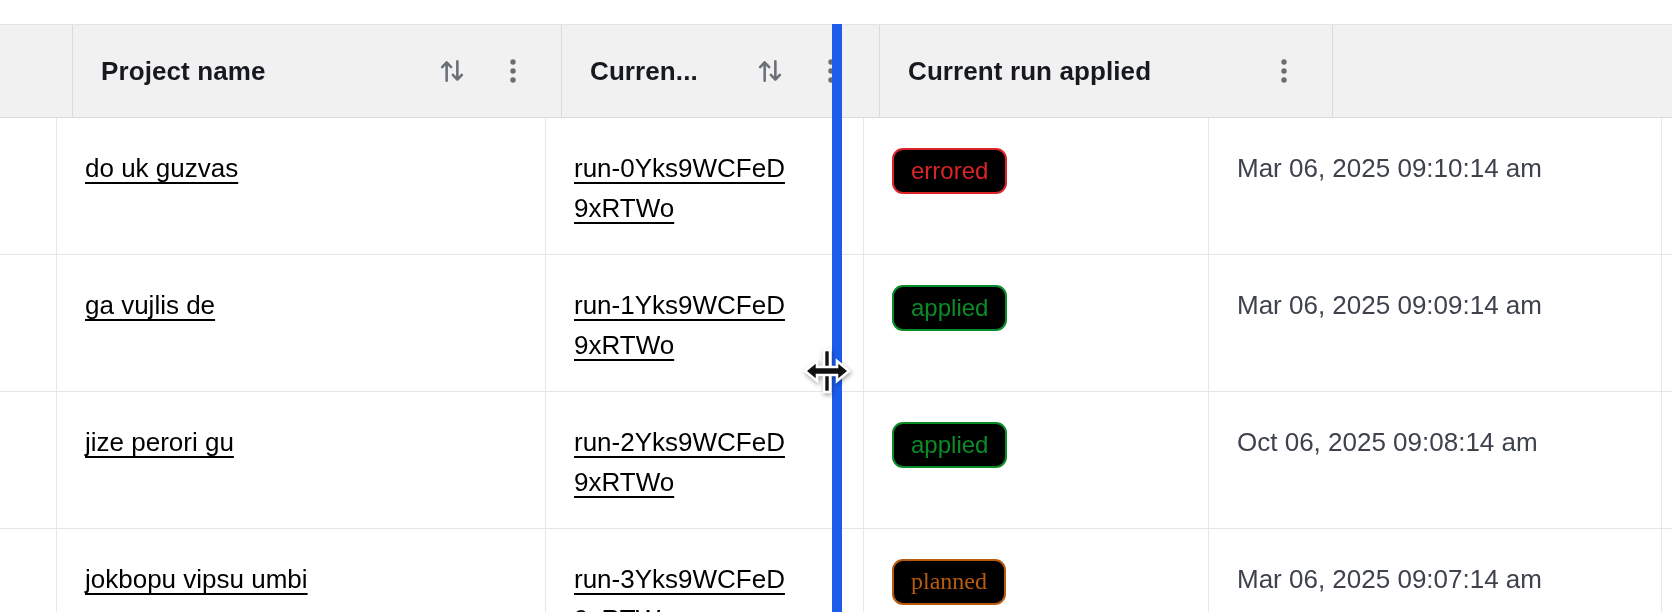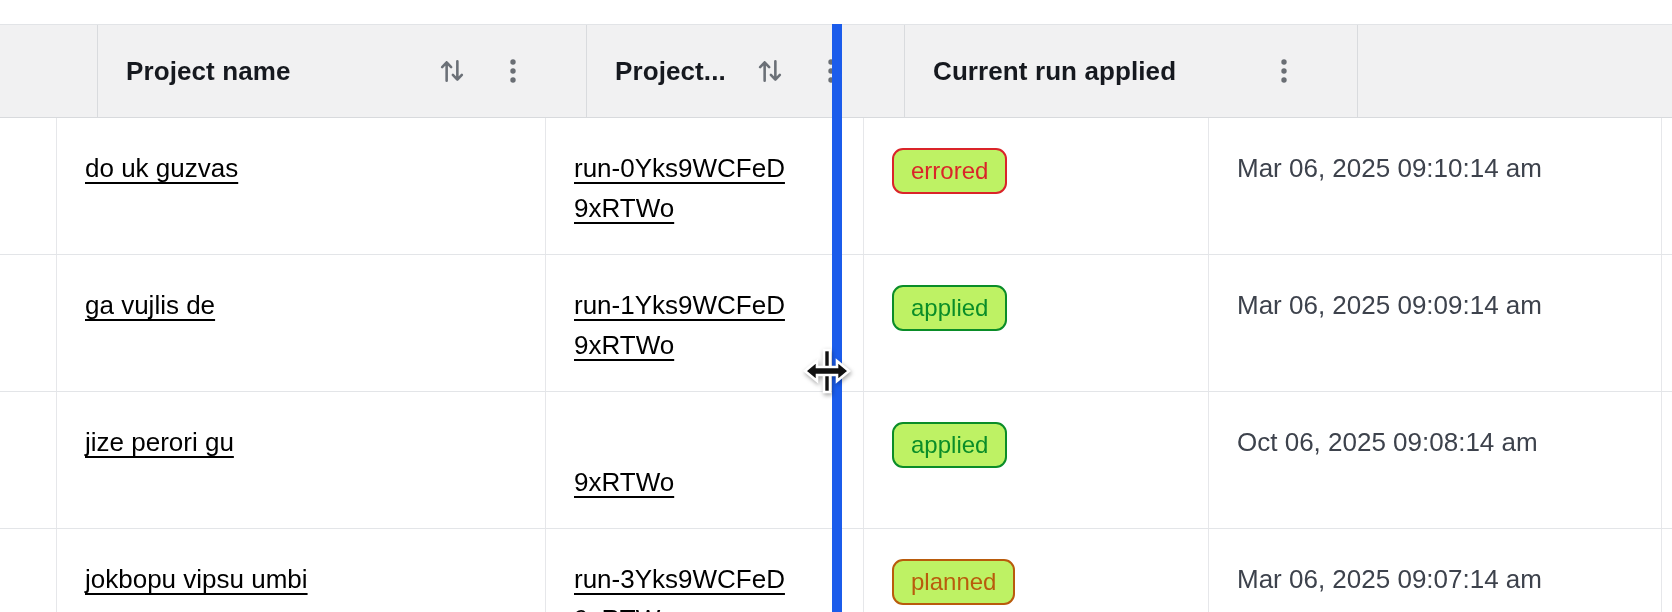--- a/index.html
+++ b/index.html
@@ -38,21 +38,21 @@
   
   .header-row {
     height: 94px;
     background: #f1f1f2;
     border-top: 1px solid #e2e4e7;
     border-bottom: 1px solid #d8dadd;
   }
   .header-cell {
     display: flex;
     align-items: center;
-    padding: 0 69px 0 28px;
+    padding: 0 44px 0 28px;
     border-right: 1px solid #d9dbde;
     background: #f1f1f2;
   }
   .h-label {
     font-size: 26px;
     font-weight: 600;
     color: #16191f;
     letter-spacing: 0.1px;
     white-space: nowrap;
   }
@@ -94,26 +94,26 @@
   .timestamp { white-space: nowrap; margin-top: 20px; }
 
   .badge {
     display: inline-block;
     margin-top: 0px;
     padding: 6px 17px 7px 17px;
     font-size: 24px;
     line-height: 29px;
     border: 2px solid;
     border-radius: 11px;
-    background: #bef264;
+    background: #000000;
     white-space: nowrap;
   }
   .badge--critical { color: #da2429; border-color: #da2429; }
   .badge--success  { color: #0a8d28; border-color: #0a8d28; }
-  .badge--warning  { color: #b95b0c; border-color: #b95b0c; }
+  .badge--warning  { color: #b95b0c; border-color: #b95b0c; font-family: Liberation Serif, serif; }
 
   
   .resize-line {
     position: absolute;
     left: 832px;
     top: 24px;
     width: 10px;
     height: 588px;
     background: #1b5ceb;
     z-index: 5;
@@ -150,21 +150,21 @@
             <svg width="8" height="28" viewBox="0 0 8 28" fill="#6a6e74">
               <circle cx="4" cy="5" r="2.7"></circle>
                 <circle cx="4" cy="14" r="2.7"></circle>
                 <circle cx="4" cy="23" r="2.7"></circle>
             </svg>
           </button>
         </span>
       </div>
 
       <div class="cell col-current header-cell">
-        <span class="h-label">Project...</span>
+        <span class="h-label">Curren...</span>
         <span class="h-icons">
           <button class="icon-btn">
             <svg width="26" height="30" viewBox="0 0 24 28" fill="none" stroke="#6b7077" stroke-width="2.4" stroke-linecap="round" stroke-linejoin="round">
               <path d="M7 23 V6 M7 6 L2.8 10.4 M7 6 L11.2 10.4"></path>
               <path d="M17 5 V22 M17 22 L12.8 17.6 M17 22 L21.2 17.6"></path>
             </svg>
           </button>
           <button class="icon-btn">
             <svg width="8" height="28" viewBox="0 0 8 28" fill="#6a6e74">
               <circle cx="4" cy="5" r="2.7"></circle>
@@ -228,21 +228,21 @@
         
       </div>
     </div>
 
     <div class="row body-row">
       <div class="cell col-gutter body-cell"></div>
       <div class="cell col-project body-cell">
         <a href="#" class="cell-link">jize perori gu</a>
       </div>
       <div class="cell col-current body-cell">
-        <a href="#" class="cell-link"><br><span>9xRTWo</span></a>
+        <a href="#" class="cell-link"><span>run-2Yks9WCFeD</span><br><span>9xRTWo</span></a>
       </div>
       <div class="cell col-status body-cell">
         <span class="badge badge--success">applied</span>
       </div>
       <div class="cell col-applied body-cell">
         <span class="timestamp">Oct 06, 2025 09:08:14 am</span>
       </div>
       <div class="cell col-last body-cell">
         
       </div>

